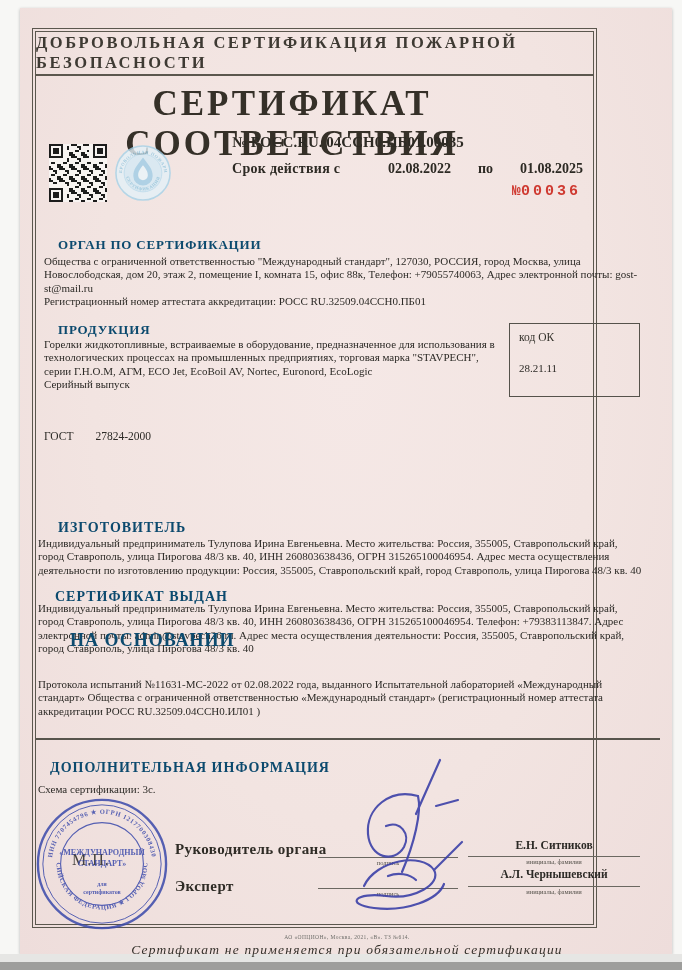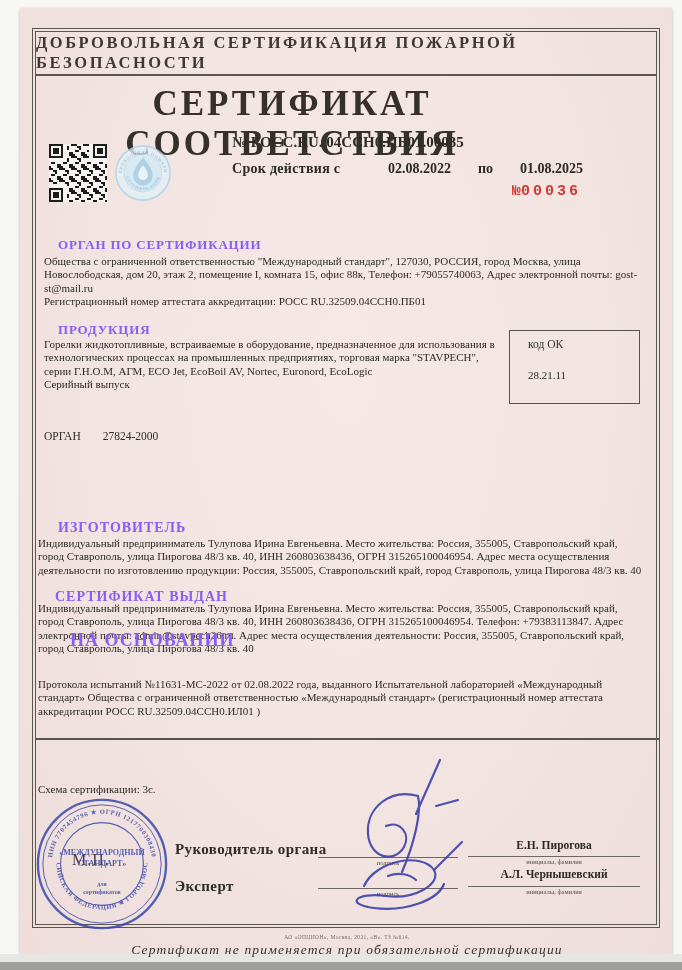--- a/index.html
+++ b/index.html
@@ -3,43 +3,43 @@
 <meta charset="utf-8">
 <style>
   html,body{margin:0;padding:0;background:#f6f6f4;}
   .page{position:relative;width:682px;height:970px;overflow:hidden;
         font-family:"Liberation Serif",serif;color:#2c2a26;background:#f7f7f5;}
   .paper{position:absolute;left:20px;top:8px;width:652px;height:946px;
          background:radial-gradient(ellipse at 50% 38%, #f5e8e6 0%, #f2e4e1 55%, #eedddb 100%);
          box-shadow:0 1px 3px rgba(0,0,0,.25);}
   .scan-band-light{position:absolute;left:0;top:954px;width:682px;height:8px;background:#e6e6e4;}
   .scan-band-dark{position:absolute;left:0;top:962px;width:682px;height:8px;background:#9e9e9c;}
-  .frame{position:absolute;left:32px;top:28px;width:628px;height:900px;
+  .frame{position:absolute;left:32px;top:28px;width:565px;height:900px;
          border:4px double #5b574e;box-sizing:border-box;}
   .strip{position:absolute;left:0;right:0;top:0;height:42px;border-bottom:2px solid #5b574e;
          display:flex;align-items:center;justify-content:center;}
   .strip-title{font-weight:bold;font-size:16.5px;letter-spacing:2.5px;color:#3e3a33;}
   .main-title{position:absolute;left:32px;width:520px;top:84px;text-align:center;
               font-weight:bold;font-size:35px;letter-spacing:3px;color:#353028;}
   .cert-no{position:absolute;left:232px;top:134px;font-weight:bold;font-size:15px;color:#2d2a24;}
   .validity{position:absolute;left:232px;top:161px;font-size:14px;color:#2d2a24;}
   .validity .lbl{font-weight:bold;letter-spacing:.3px;}
   .v-from{position:absolute;left:156px;top:0;font-weight:bold;}
   .v-po{position:absolute;left:246px;top:0;font-weight:bold;}
   .v-to{position:absolute;left:288px;top:0;font-weight:bold;}
   .blank-no{position:absolute;left:512px;top:183px;color:#cf3a31;
             font-family:"Liberation Mono",monospace;font-size:15px;font-weight:bold;}
   .blank-no .digits{letter-spacing:3px;}
   .qr{position:absolute;left:49px;top:142px;width:58px;height:62px;}
   .emblem{position:absolute;left:114px;top:144px;width:58px;height:58px;opacity:.8;}
-  .sec-h{position:absolute;font-weight:bold;color:#8b5cf6;letter-spacing:.8px;font-size:13px;}
+  .sec-h{position:absolute;font-weight:bold;color:#0c4a6e;letter-spacing:.8px;font-size:13px;}
   .body-t{font-size:11px;line-height:13.4px;color:#2c2a26;}
   .org-wrap{position:absolute;left:44px;top:255px;width:614px;}
   .prod-wrap{position:absolute;left:44px;top:338px;width:452px;}
-  .code-box{position:absolute;border:1.3px solid #55524b;box-sizing:border-box;padding:7px 0 0 18px;margin-top:7px;}
+  .code-box{position:absolute;border:1.3px solid #55524b;box-sizing:border-box;padding:7px 0 0 9px;}
   .ok-box{left:509px;top:323px;width:131px;height:74px;}
   .tn-box{left:509px;top:424px;width:131px;height:78px;}
   .code-lbl{font-size:11.5px;color:#33302a;}
   .code-val{font-size:11px;color:#2c2a26;}
   .ok-box .code-val{margin-top:19px;}
   .tn-box .code-val{margin-top:8px;}
   .gost{position:absolute;left:44px;top:430px;font-size:11.5px;color:#2c2a26;}
   .gost .num{margin-left:22px;}
   .man-wrap{position:absolute;left:38px;top:537px;width:608px;}
   .iss-wrap{position:absolute;left:38px;top:602px;width:608px;}
@@ -141,40 +141,41 @@
   <div class="prod-wrap">
     <div class="body-t">Горелки жидкотопливные, встраиваемые в оборудование, предназначенное для использования в технологических процессах на промышленных предприятиях, торговая марка "STAVPECH", серии Г.Н.О.М, АГМ, ECO Jet, EcoBoil AV, Nortec, Euronord, EcoLogic</div>
     <div class="body-t">Серийный выпуск</div>
   </div>
   <div class="code-box ok-box">
     <div class="code-lbl">код ОК</div>
     <div class="code-val">28.21.11</div>
   </div>
 
   <div class="gost">
-    <span>ОРГАН</span><span class="num">27824-2000</span>
+    <span>ГОСТ</span><span class="num">27824-2000</span>
   </div>
 
   <div class="sec-h" style="left:58px;top:520px;font-size:14px;letter-spacing:1px;">ИЗГОТОВИТЕЛЬ</div>
   <div class="man-wrap">
     <div class="body-t">Индивидуальный предприниматель Тулупова Ирина Евгеньевна. Место жительства: Россия, 355005, Ставропольский край, город Ставрополь, улица Пирогова 48/3 кв. 40, ИНН 260803638436, ОГРН 315265100046954. Адрес места осуществления деятельности по изготовлению продукции: Россия, 355005, Ставропольский край, город Ставрополь, улица Пирогова 48/3 кв. 40</div>
   </div>
 
   <div class="sec-h" style="left:55px;top:589px;font-size:14px;letter-spacing:1px;">СЕРТИФИКАТ ВЫДАН</div>
   <div class="iss-wrap">
     <div class="body-t">Индивидуальный предприниматель Тулупова Ирина Евгеньевна. Место жительства: Россия, 355005, Ставропольский край, город Ставрополь, улица Пирогова 48/3 кв. 40, ИНН 260803638436, ОГРН 315265100046954. Телефон: +79383113847. Адрес электронной почты: admin@stavpech26.ru. Адрес места осуществления деятельности: Россия, 355005, Ставропольский край, город Ставрополь, улица Пирогова 48/3 кв. 40</div>
   </div>
 
   <div class="sec-h" style="left:58px;top:630px;font-size:18px;letter-spacing:1px;margin-left:12px;">НА ОСНОВАНИИ</div>
   <div class="bas-wrap">
     <div class="body-t">Протокола испытаний №11631-МС-2022 от 02.08.2022 года, выданного Испытательной лабораторией «Международный стандарт» Общества с ограниченной ответственностью «Международный стандарт»   (регистрационный номер аттестата аккредитации РОСС RU.32509.04ССН0.ИЛ01 )</div>
   </div>
 
   <div class="divider"></div>
 
+  <div class="sec-h" style="left:50px;top:760px;font-size:14px;letter-spacing:1px;">ДОПОЛНИТЕЛЬНАЯ ИНФОРМАЦИЯ</div>
   <div class="add-wrap">
     <div class="body-t">Схема сертификации: 3с.</div>
   </div>
 
   <div class="mp">М.П.</div>
   <svg class="stamp" viewBox="0 0 140 140">
     <g stroke="#3a49ab" fill="none">
       <circle cx="70" cy="70" r="65" stroke-width="2.4"></circle>
       <circle cx="70" cy="70" r="60" stroke-width="1"></circle>
       <circle cx="70" cy="70" r="42" stroke-width="1.1"></circle>
@@ -194,21 +195,21 @@
     <text x="70" y="92" text-anchor="middle" font-size="6" font-weight="bold" fill="#3a49ab">для</text>
     <text x="70" y="100" text-anchor="middle" font-size="6" font-weight="bold" fill="#3a49ab">сертификатов</text>
   </svg>
 
   <div class="sig-label" style="top:841px;">Руководитель органа</div>
   <div class="sig-label" style="top:878px;">Эксперт</div>
 
   <div class="sig-line" style="left:318px;top:857px;width:140px;">подпись</div>
   <div class="sig-line" style="left:318px;top:888px;width:140px;">подпись</div>
 
-  <div class="name-above" style="left:468px;top:839px;width:172px;">Е.Н. Пирогова</div>
+  <div class="name-above" style="left:468px;top:839px;width:172px;">Е.Н. Ситников</div>
   <div class="sig-line" style="left:468px;top:856px;width:172px;">инициалы, фамилия</div>
   <div class="name-above" style="left:468px;top:868px;width:172px;">А.Л. Чернышевский</div>
   <div class="sig-line" style="left:468px;top:886px;width:172px;">инициалы, фамилия</div>
 
   <svg class="signature" viewBox="0 0 152 168">
     <g fill="none" stroke="#3c41a8" stroke-width="2.2" stroke-linecap="round" opacity="0.9">
       <path d="M122,12 L98,66"></path>
       <path d="M140,52 L118,58"></path>
       <path d="M100,48 C72,40 48,60 50,86 C52,110 76,116 86,99 C93,86 82,72 68,78"></path>
       <path d="M100,48 C104,64 96,96 84,124"></path>

